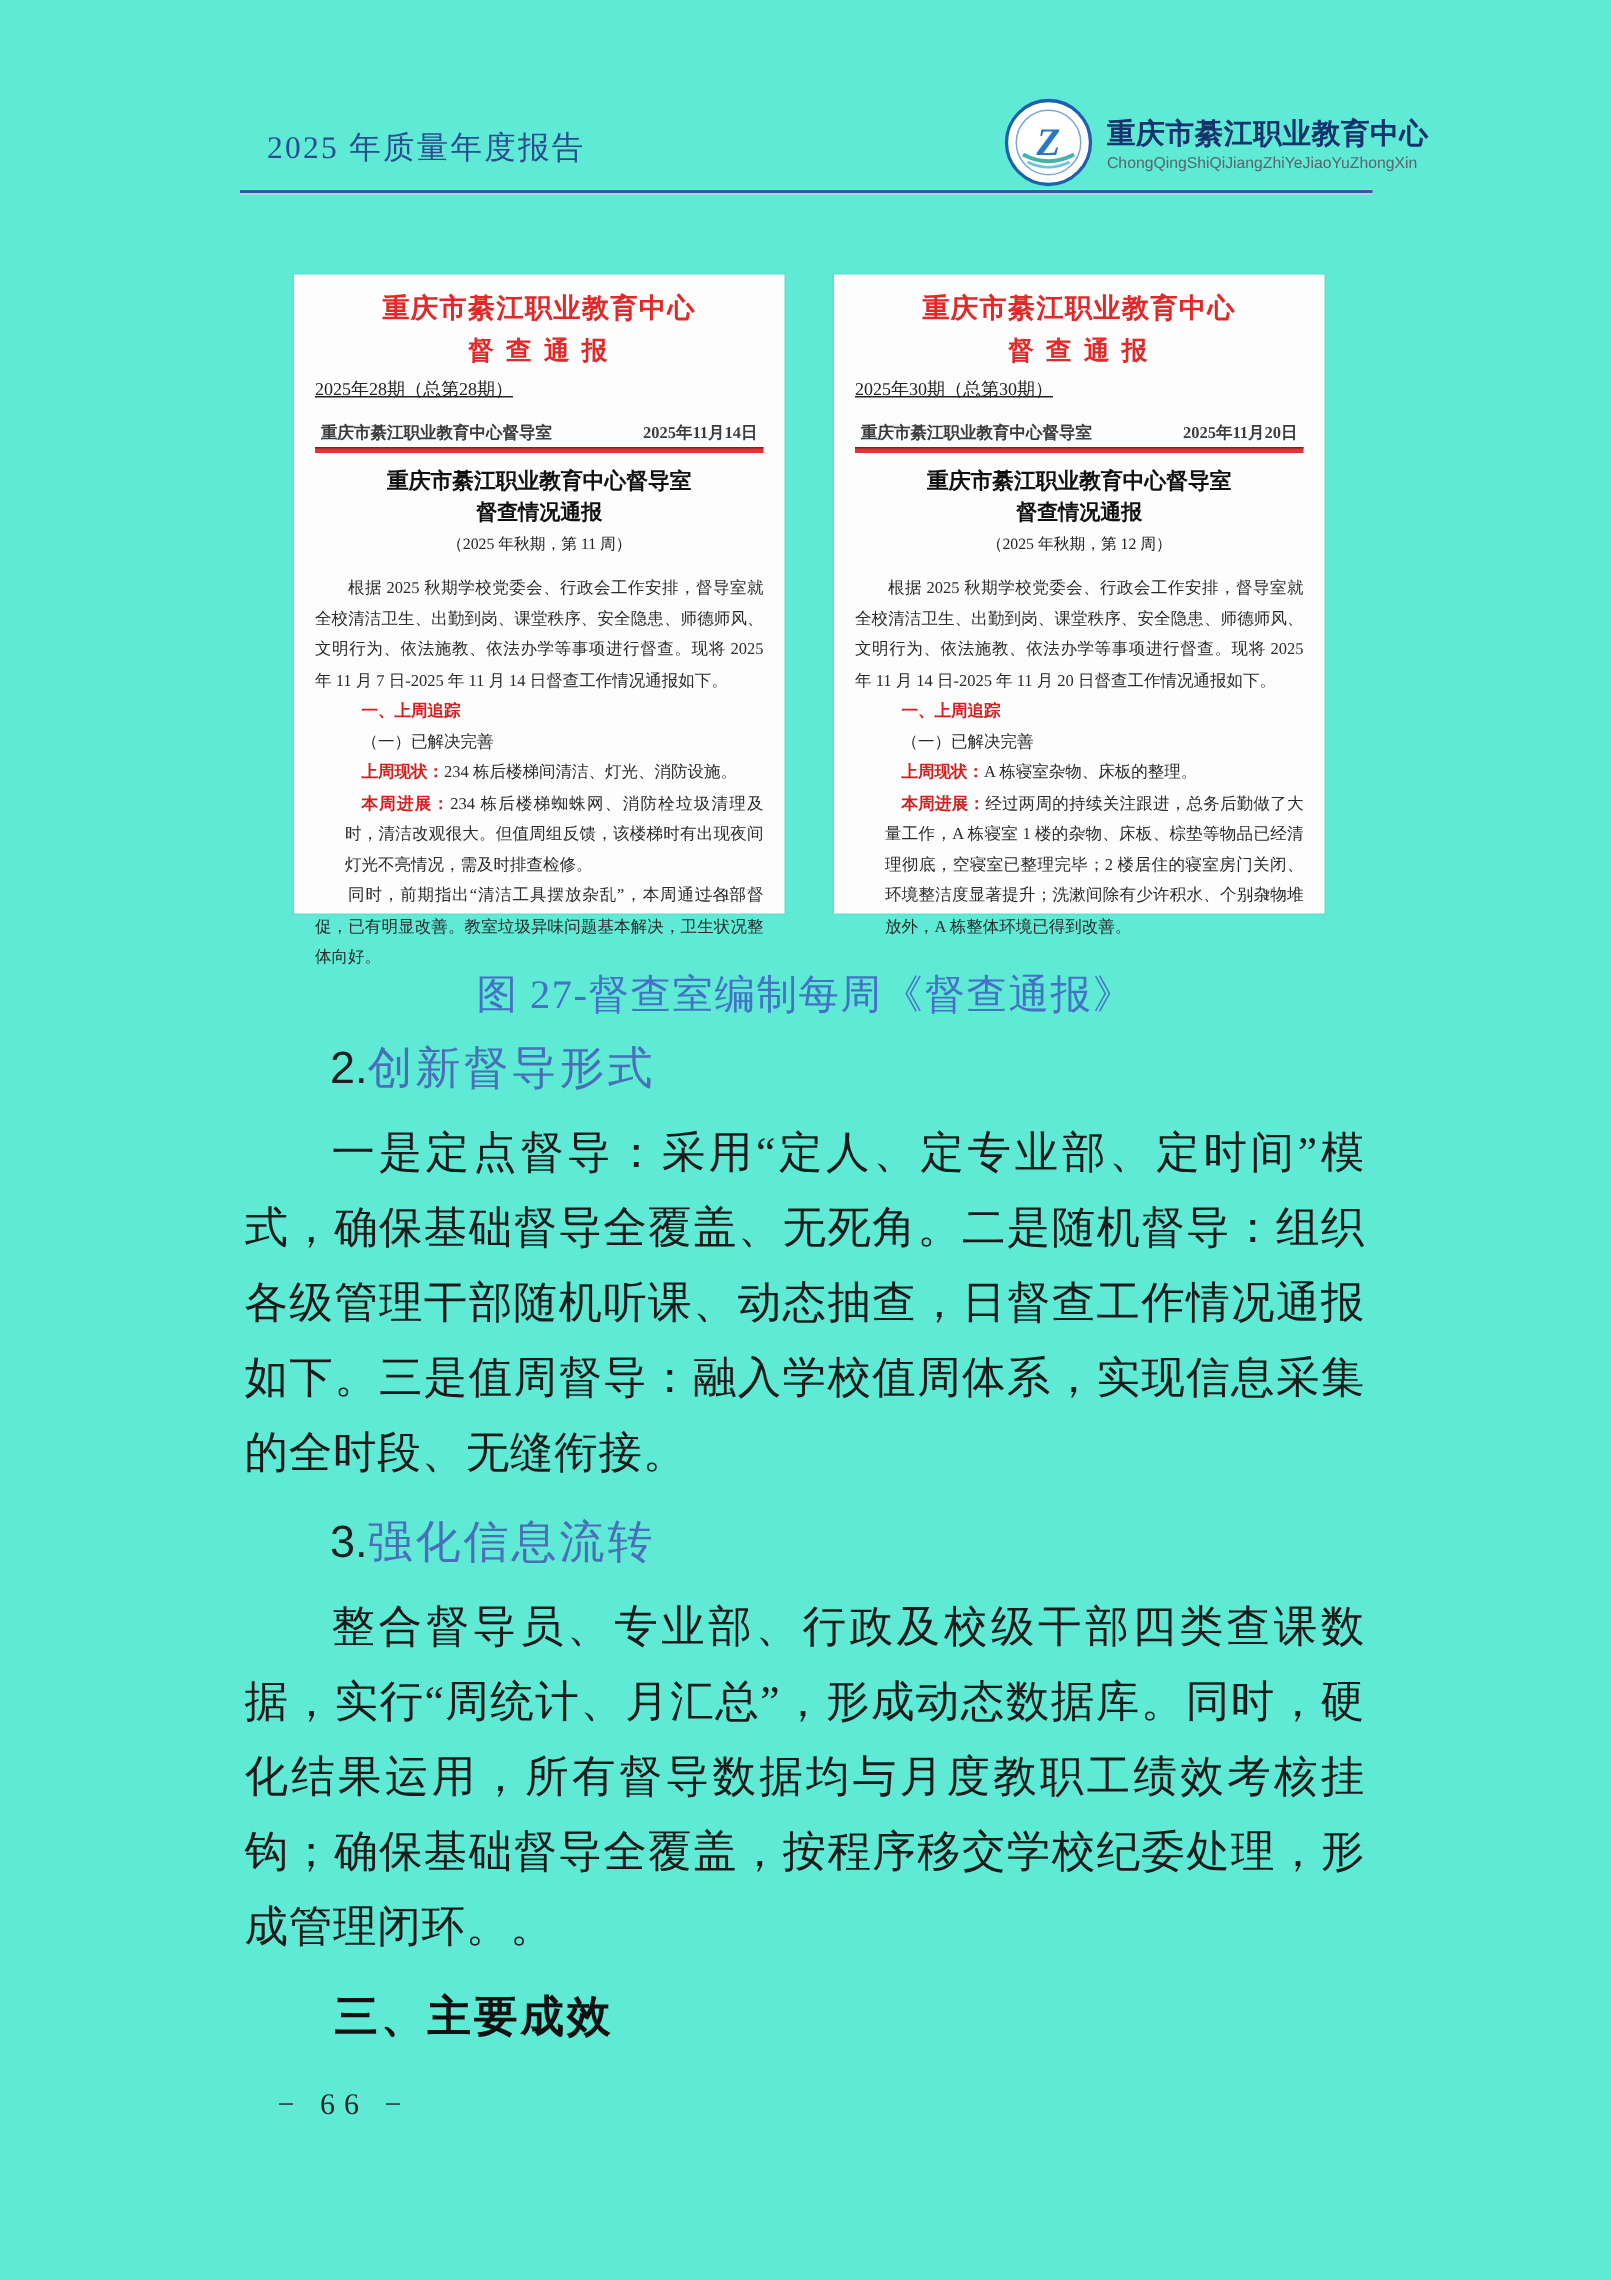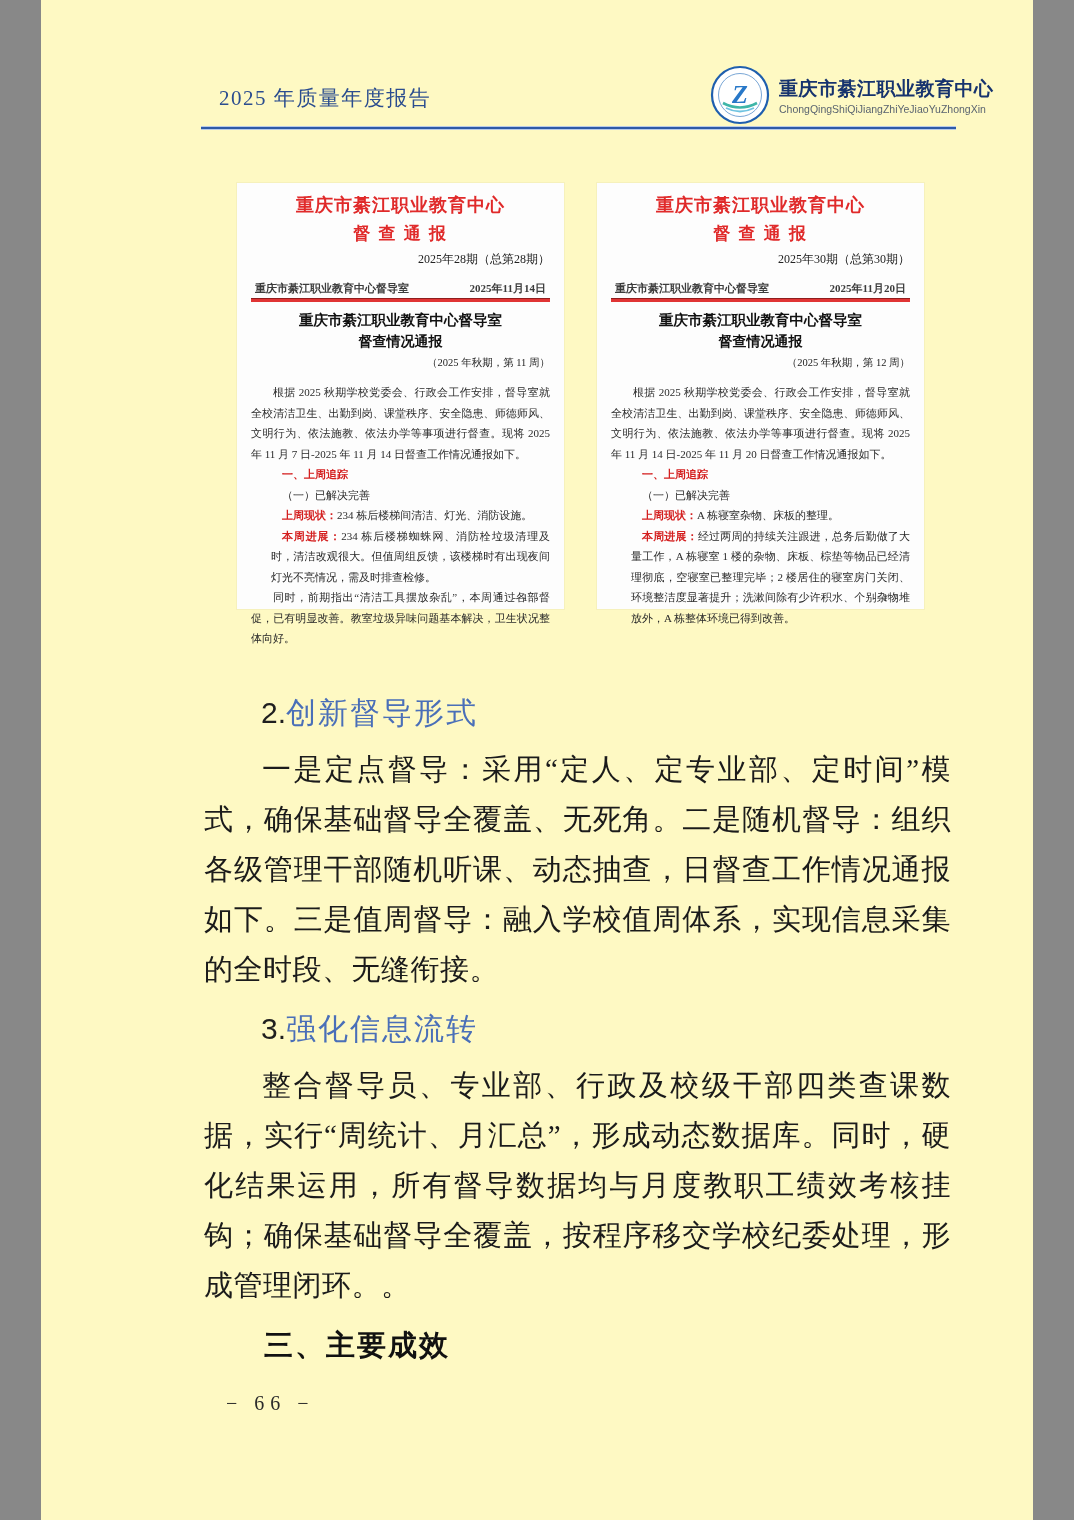--- a/index.html
+++ b/index.html
@@ -1,18 +1,18 @@
 <!DOCTYPE html>
 <html><head>
 <meta charset="utf-8">
 <style>
   html,body { margin:0; padding:0; background:#888; }
   .page {
-    position:relative; width:992px; height:1520px; margin:0 auto;
-    background:#fef9c3; overflow:hidden;
+    position:relative; width:1074px; height:1520px; margin:0 auto;
+    background:#5eead4; overflow:hidden;
     font-family:"Liberation Serif","DejaVu Serif",serif;
     color:#1b1b1b;
   }
 
   
   .hdr-title {
     position:absolute; left:178px; top:84px;
     font-size:21px; letter-spacing:1.5px; color:#2b4d8f;
   }
   .hdr-logo {
@@ -43,29 +43,29 @@
     box-shadow:0 0 0 1px rgba(0,0,0,0.03);
     padding:0; box-sizing:border-box;
   }
   .doc-inner { padding:10px 14px 0 14px; }
   .doc-masthead-org {
     text-align:center; color:#e02a2a; font-weight:bold; font-size:18px; letter-spacing:1px;
   }
   .doc-masthead-title {
     text-align:center; color:#e02a2a; font-weight:bold; font-size:17px; margin-top:5px; letter-spacing:2px;
   }
-  .doc-issue-line { text-align:right; font-size:12px; margin-top:6px; color:#222; }
+  .doc-issue-line { text-align:left; font-size:12px; margin-top:6px; color:#222;text-decoration:underline; }
   .doc-issuer-row {
     display:flex; justify-content:space-between; align-items:baseline;
     margin-top:13px; padding:0 4px; font-size:11px; font-weight:bold; color:#3c3c3c;
   }
   .doc-red-rule { height:3px; background:#e03434; border-top:1px solid #8f1d1d; margin-top:2px; }
   .doc-title1 { text-align:center; font-weight:bold; font-size:14.5px; margin-top:9px; color:#111; }
   .doc-title2 { text-align:center; font-weight:bold; font-size:14px; margin-top:3px; color:#111; }
-  .doc-subtitle { text-align:right; font-size:10.5px; margin-top:5px; color:#222; }
+  .doc-subtitle { text-align:center; font-size:10.5px; margin-top:5px; color:#222; }
   .doc-body { margin-top:12px; font-size:11px; line-height:20.5px; text-align:justify; color:#2a2a2a; }
   .doc-body p { margin:0; text-indent:2em; }
   .doc-body p.ind1 { text-indent:1em;margin-left:20px; }
   .doc-h-red { color:#d42020; font-weight:bold; }
   .red-label { color:#d42020; font-weight:bold; }
   .doc-pagenum {
     position:absolute; right:24px; bottom:6px; font-size:10.5px; letter-spacing:2px; color:#333;
   }
 
   
@@ -159,20 +159,21 @@
           <p class="ind1">（一）已解决完善</p>
           <p class="ind1"><span class="red-label">上周现状：</span><span>A 栋寝室杂物、床板的整理。</span></p>
           <p class="ind1"><span class="red-label">本周进展：</span><span>经过两周的持续关注跟进，总务后勤做了大量工作，A 栋寝室 1 楼的杂物、床板、棕垫等物品已经清理彻底，空寝室已整理完毕；2 楼居住的寝室房门关闭、环境整洁度显著提升；洗漱间除有少许积水、个别杂物堆放外，A 栋整体环境已得到改善。</span></p>
         </div>
       </div>
       <div class="doc-pagenum">- 1 -</div>
     </article>
 
   </div>
 
+  <div class="fig-caption">图 27-督查室编制每周《督查通报》</div>
 
   <div class="main-text">
     <h3 class="blue-h"><span class="h-num">2.</span><span class="h-text">创新督导形式</span></h3>
     <p class="body-p">一是定点督导：采用“定人、定专业部、定时间”模式，确保基础督导全覆盖、无死角。二是随机督导：组织各级管理干部随机听课、动态抽查，日督查工作情况通报如下。三是值周督导：融入学校值周体系，实现信息采集的全时段、无缝衔接。</p>
 
     <h3 class="blue-h"><span class="h-num">3.</span><span class="h-text">强化信息流转</span></h3>
     <p class="body-p">整合督导员、专业部、行政及校级干部四类查课数据，实行“周统计、月汇总”，形成动态数据库。同时，硬化结果运用，所有督导数据均与月度教职工绩效考核挂钩；确保基础督导全覆盖，按程序移交学校纪委处理，形成管理闭环。。</p>
 
     <h2 class="black-h">三、主要成效</h2>
   </div>

